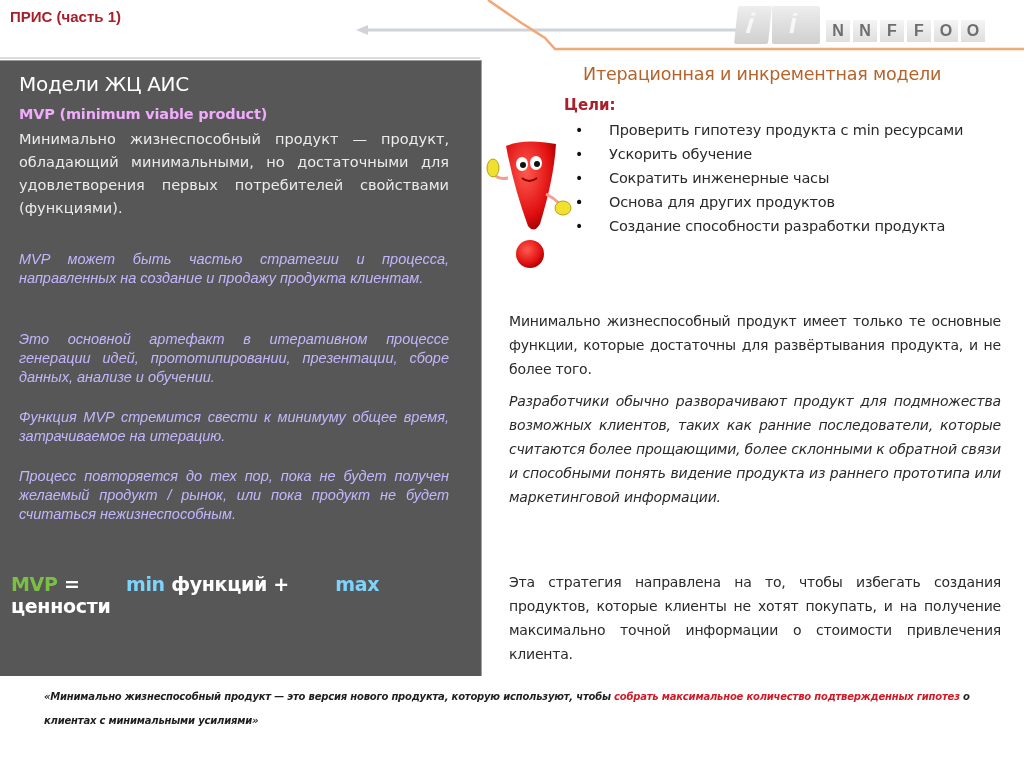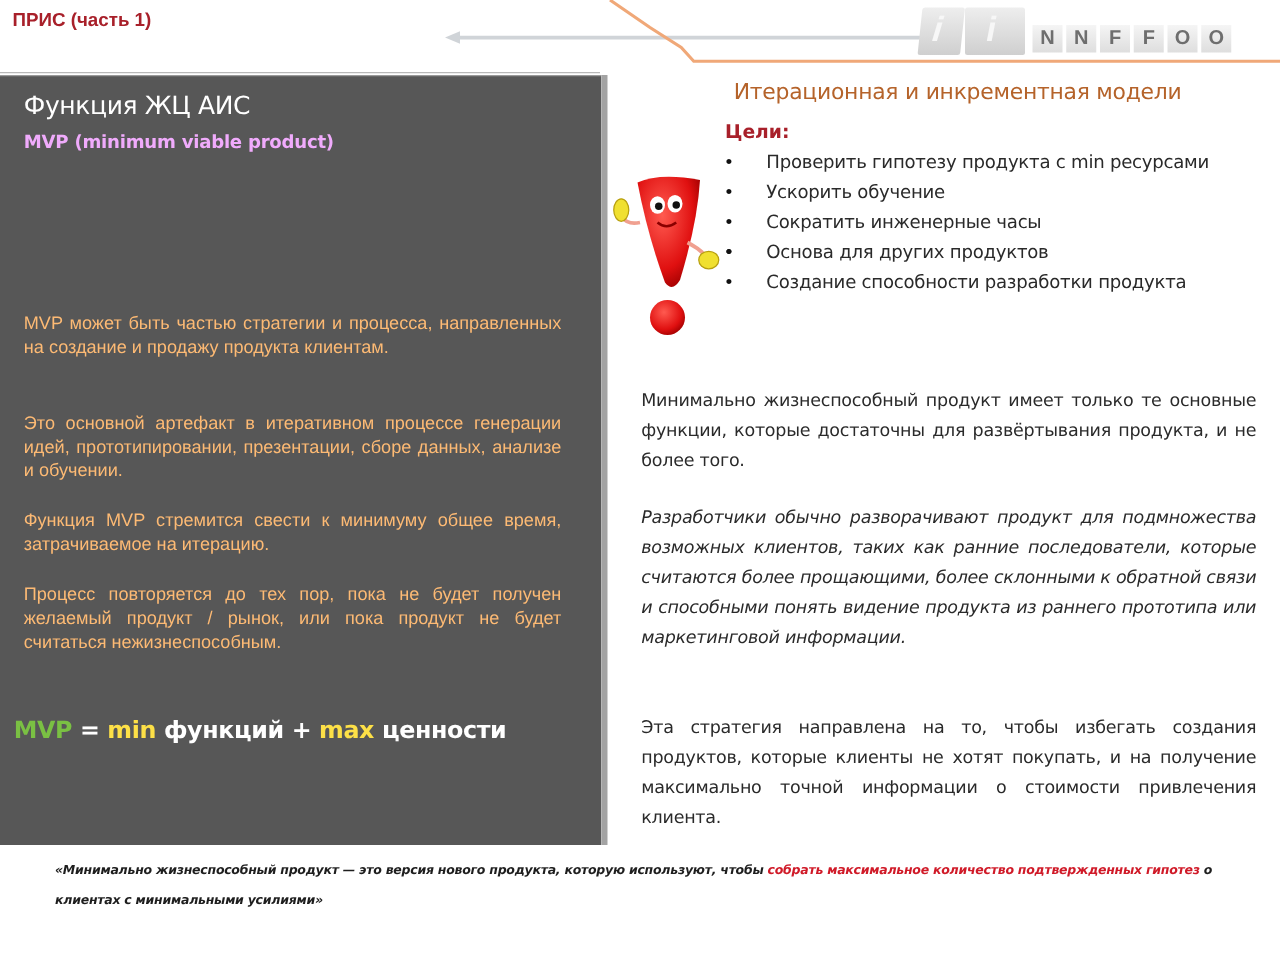--- a/index.html
+++ b/index.html
@@ -53,70 +53,70 @@
     font-family: "DejaVu Sans", sans-serif; font-weight: bold; font-size: 14.5px; color: #f0abfc;
     letter-spacing: -0.2px;
   }
   .left-panel .definition {
     position: absolute; left: 19px; top: 67px; width: 430px;
     font-family: "DejaVu Sans", sans-serif; font-size: 14.5px; line-height: 23px; color: #ececec;
     text-align: justify; text-align-last: left;
   }
   .left-panel .italic-para {
     position: absolute; left: 19px; width: 430px;
-    font-family: "Liberation Sans", sans-serif; 
-    font-size: 14.5px; line-height: 19px; color: #fdba74;
+    font-family: "Liberation Sans", sans-serif; font-style: italic;
+    font-size: 14.5px; line-height: 19px; color: #c4b5fd;
     text-align: justify; text-align-last: left;
   }
   .left-panel .p1 { top: 189px; }
   .left-panel .p2 { top: 269px; }
   .left-panel .p3 { top: 347px; }
   .left-panel .p4 { top: 406px; }
   .formula {
     position: absolute; left: 11px; top: 512px;
     font-family: "DejaVu Sans", sans-serif; font-weight: bold; font-size: 19px; color: #ffffff;
     letter-spacing: -0.3px;
   }
   .formula .green { color: #7ac043; }
-  .formula .red { color: #fde047; }
+  .formula .red { color: #7dd3fc; margin-left: 40px; }
 
   
   .right-panel {
     position: absolute; left: 481px; top: 60px; width: 543px; height: 616px;
     background: #ffffff;
-    border-left: 5px solid #a3a3a3;
+    border-left: 1px solid #a3a3a3;
   }
   .right-title {
     position: absolute; left: 101px; top: 4px;
     font-family: "DejaVu Sans", sans-serif; font-size: 17.5px; color: #b5632a;
     letter-spacing: -0.2px;
   }
   .goals-label {
-    position: absolute; left: 94px; top: 36px;
+    position: absolute; left: 82px; top: 36px;
     font-family: "DejaVu Sans", sans-serif; font-weight: bold; font-size: 15px; color: #a8202a;
   }
   .goals-list {
     position: absolute; left: 93px; top: 58px; width: 440px; list-style: none;
   }
   .goals-list li {
     position: relative; padding-left: 34px;
     font-family: "DejaVu Sans", sans-serif; font-size: 14.5px; line-height: 24px; color: #2a2a2a;
     letter-spacing: -0.2px;
   }
   .goals-list li .bullet {
     position: absolute; left: 0; top: 0; font-size: 14px; color: #111;
   }
   .right-para {
     position: absolute; left: 27px; width: 492px;
     font-family: "DejaVu Sans", sans-serif; font-size: 14px; line-height: 24px; color: #2a2a2a;
     text-align: justify; text-align-last: left; letter-spacing: -0.2px;
   }
   .right-para.italic { font-style: italic; }
   .rp1 { top: 249px; }
-  .rp2 { top: 342px; }
+  .rp2 { top: 329px; }
   .rp3 { top: 510px; }
 
   .mascot { position: absolute; left: 2px; top: 78px; }
 
   
   .quote {
     position: absolute; left: 44px; top: 685px; width: 960px;
     font-family: "DejaVu Sans", sans-serif; font-style: italic; font-weight: bold;
     font-size: 10px; line-height: 24px; color: #1e1e1e; letter-spacing: -0.2px;
   }
@@ -145,22 +145,23 @@
     <span>N</span>
     <span>N</span>
     <span>F</span>
     <span>F</span>
     <span>O</span>
     <span>O</span>
   </div>
 </div>
 
 <div class="left-panel">
-  <div class="heading">Функция ЖЦ АИС</div>
+  <div class="heading">Модели ЖЦ АИС</div>
   <div class="subheading">MVP (minimum viable product)</div>
+  <div class="definition">Минимально жизнеспособный продукт — продукт, обладающий минимальными, но достаточными для удовлетворения первых потребителей свойствами (функциями).</div>
   <div class="italic-para p1">MVP может быть частью стратегии и процесса, направленных на создание и продажу продукта клиентам.</div>
   <div class="italic-para p2">Это основной артефакт в итеративном процессе генерации идей, прототипировании, презентации, сборе данных, анализе и обучении.</div>
   <div class="italic-para p3">Функция MVP стремится свести к минимуму общее время, затрачиваемое на итерацию.</div>
   <div class="italic-para p4">Процесс повторяется до тех пор, пока не будет получен желаемый продукт / рынок, или пока продукт не будет считаться нежизнеспособным.</div>
   <div class="formula">
     <span class="green">MVP</span><span> = </span><span class="red">min</span><span> функций + </span><span class="red">max</span><span> ценности</span>
   </div>
 </div>
 
 <div class="right-panel">

